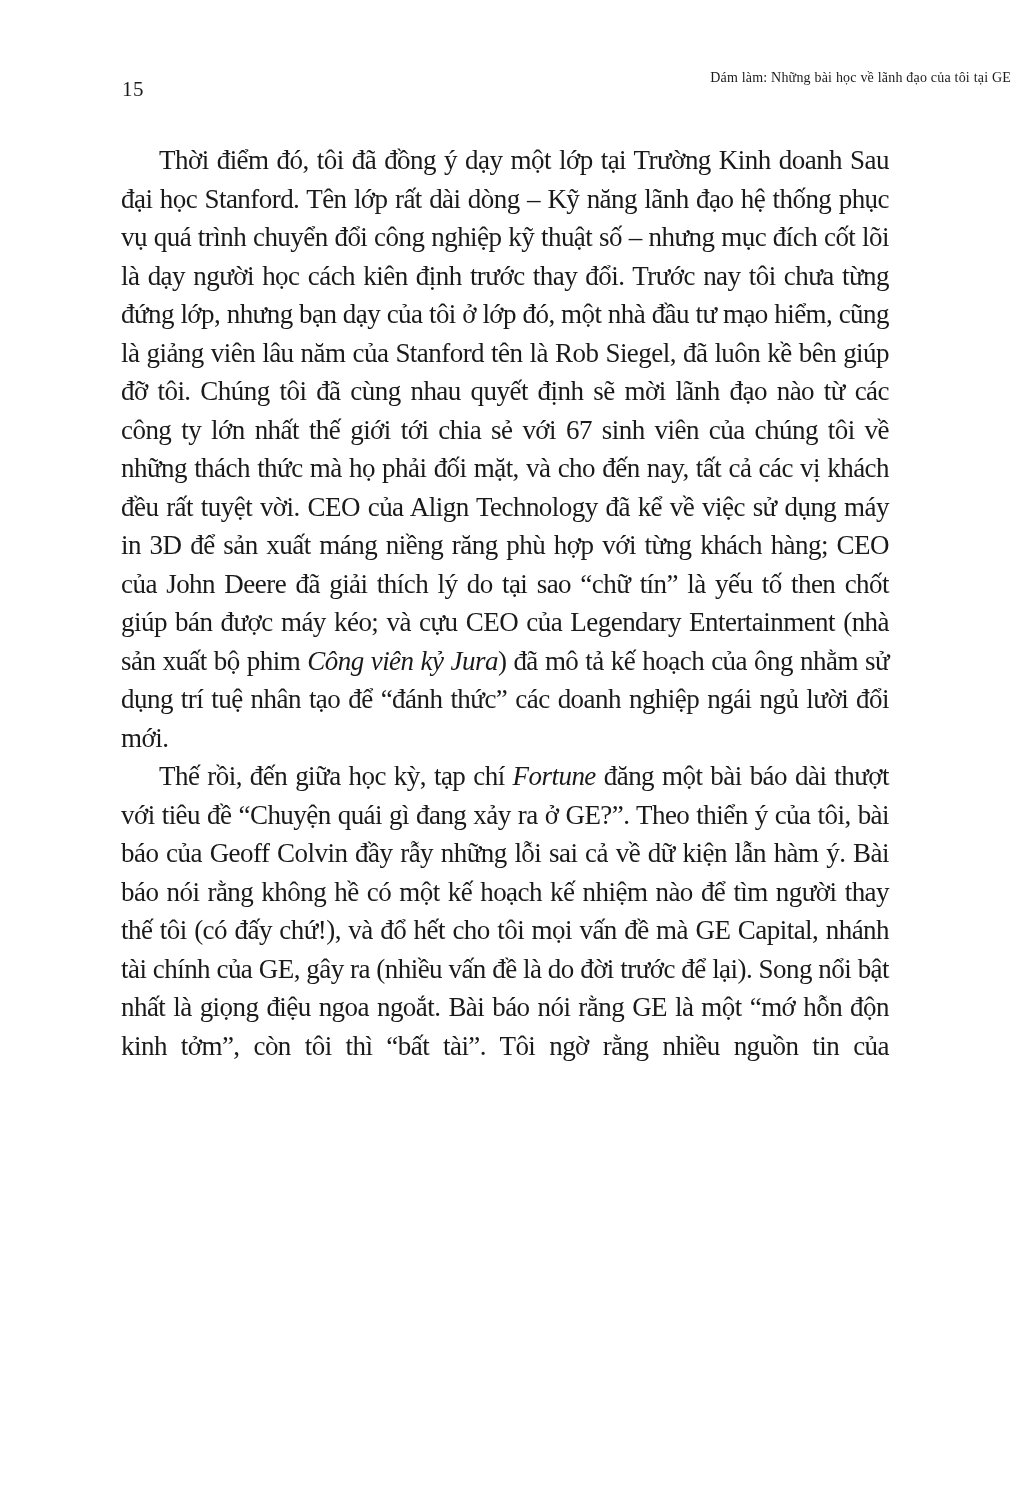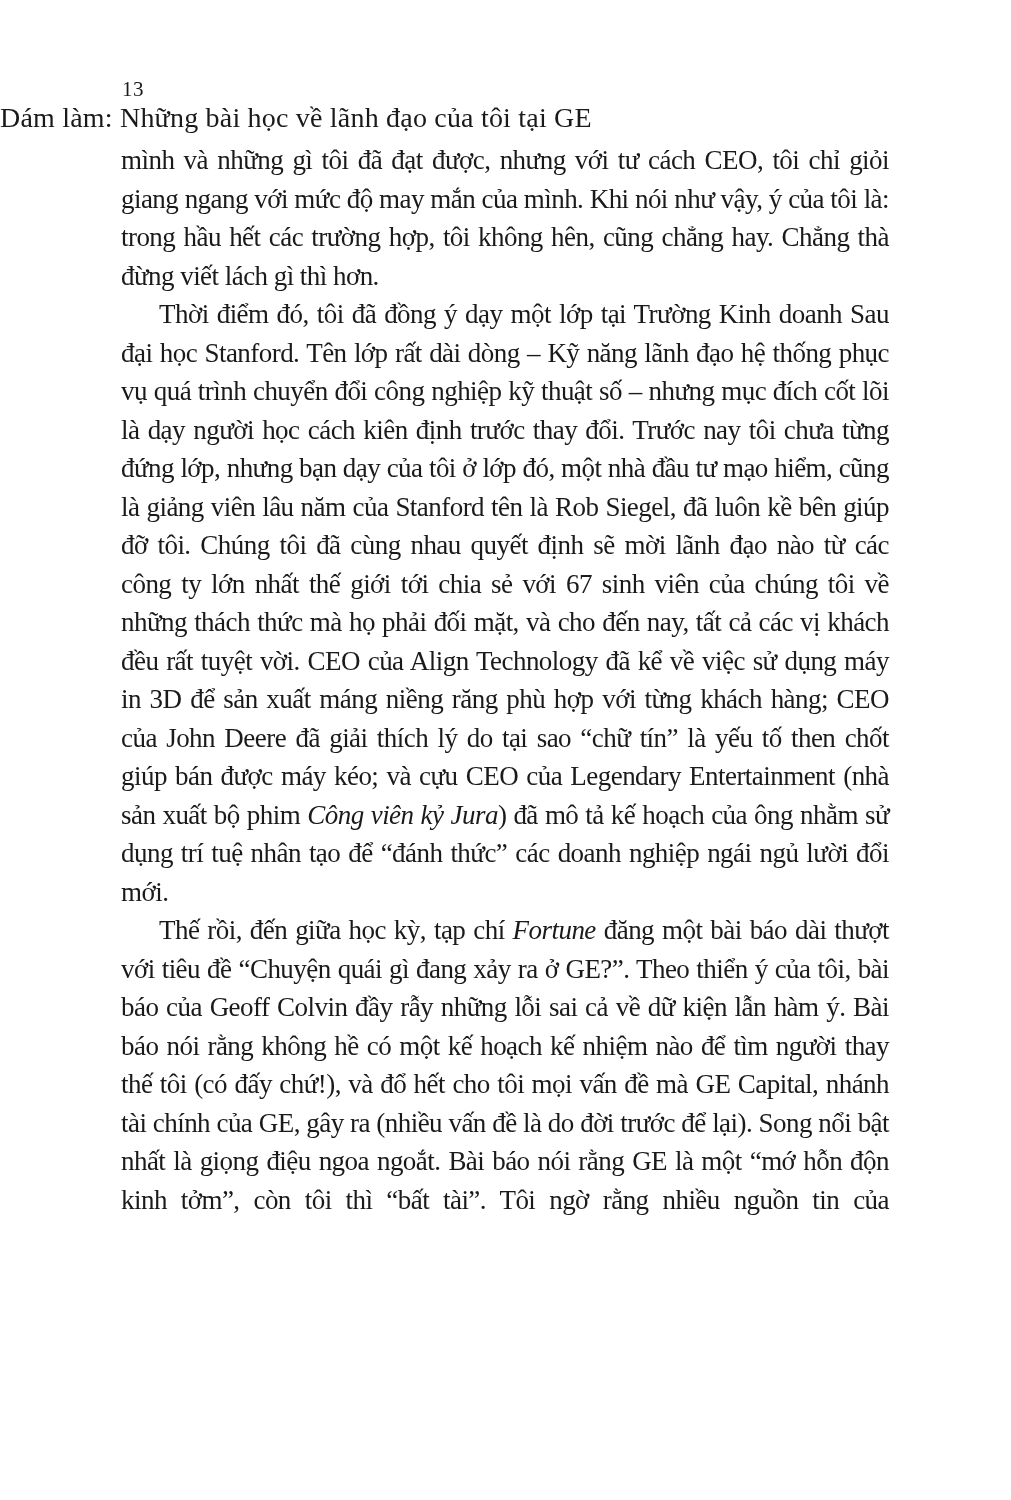--- a/index.html
+++ b/index.html
@@ -26,24 +26,23 @@
   }
   .page-number {
     position: absolute;
     left: 122px;
     top: 7px;
     font-size: 21px;
     letter-spacing: 0.5px;
   }
   .running-title {
     display: block;
-    text-align: left;
-    font-size: 28px;
+    text-align: right;
+    font-size: 14px;
     letter-spacing: 0.2px;
-    margin-top: 32px;
   }
   .page-body {
     position: absolute;
     top: 141px;
     left: 121px;
     width: 768px;
     font-size: 27px;
     line-height: 38.5px;
     text-align: justify;
     letter-spacing: -0.02em;
@@ -62,22 +61,21 @@
   .page-body em {
     font-style: italic;
     font-weight: normal;
   }
 </style>
 </head>
 <body>
 
 <div class="page">
   <header class="page-header">
-    <span class="page-number">13</span>
+    <span class="page-number">15</span>
     <span class="running-title">Dám làm: Những bài học về lãnh đạo của tôi tại GE</span>
   </header>
 
   <main class="page-body">
-      <p><span>mình và những gì tôi đã đạt được, nhưng với tư cách CEO, tôi chỉ giỏi giang ngang với mức độ may mắn của mình. Khi nói như vậy, ý của tôi là: trong hầu hết các trường hợp, tôi không hên, cũng chẳng hay. Chẳng thà đừng viết lách gì thì hơn.</span></p>
       <p class="indent"><span>Thời điểm đó, tôi đã đồng ý dạy một lớp tại Trường Kinh doanh Sau đại học Stanford. Tên lớp rất dài dòng – Kỹ năng lãnh đạo hệ thống phục vụ quá trình chuyển đổi công nghiệp kỹ thuật số – nhưng mục đích cốt lõi là dạy người học cách kiên định trước thay đổi. Trước nay tôi chưa từng đứng lớp, nhưng bạn dạy của tôi ở lớp đó, một nhà đầu tư mạo hiểm, cũng là giảng viên lâu năm của Stanford tên là Rob Siegel, đã luôn kề bên giúp đỡ tôi. Chúng tôi đã cùng nhau quyết định sẽ mời lãnh đạo nào từ các công ty lớn nhất thế giới tới chia sẻ với 67 sinh viên của chúng tôi về những thách thức mà họ phải đối mặt, và cho đến nay, tất cả các vị khách đều rất tuyệt vời. CEO của Align Technology đã kể về việc sử dụng máy in 3D để sản xuất máng niềng răng phù hợp với từng khách hàng; CEO của John Deere đã giải thích lý do tại sao “chữ tín” là yếu tố then chốt giúp bán được máy kéo; và cựu CEO của Legendary Entertainment (nhà sản xuất bộ phim </span><em>Công viên kỷ Jura</em><span>) đã mô tả kế hoạch của ông nhằm sử dụng trí tuệ nhân tạo để “đánh thức” các doanh nghiệp ngái ngủ lười đổi mới.</span></p>
       <p class="indent continues"><span>Thế rồi, đến giữa học kỳ, tạp chí </span><em>Fortune</em><span> đăng một bài báo dài thượt với tiêu đề “Chuyện quái gì đang xảy ra ở GE?”. Theo thiển ý của tôi, bài báo của Geoff Colvin đầy rẫy những lỗi sai cả về dữ kiện lẫn hàm ý. Bài báo nói rằng không hề có một kế hoạch kế nhiệm nào để tìm người thay thế tôi (có đấy chứ!), và đổ hết cho tôi mọi vấn đề mà GE Capital, nhánh tài chính của GE, gây ra (nhiều vấn đề là do đời trước để lại). Song nổi bật nhất là giọng điệu ngoa ngoắt. Bài báo nói rằng GE là một “mớ hỗn độn kinh tởm”, còn tôi thì “bất tài”. Tôi ngờ rằng nhiều nguồn tin của</span></p>
     </main>
 </div>
 
 </body></html>

